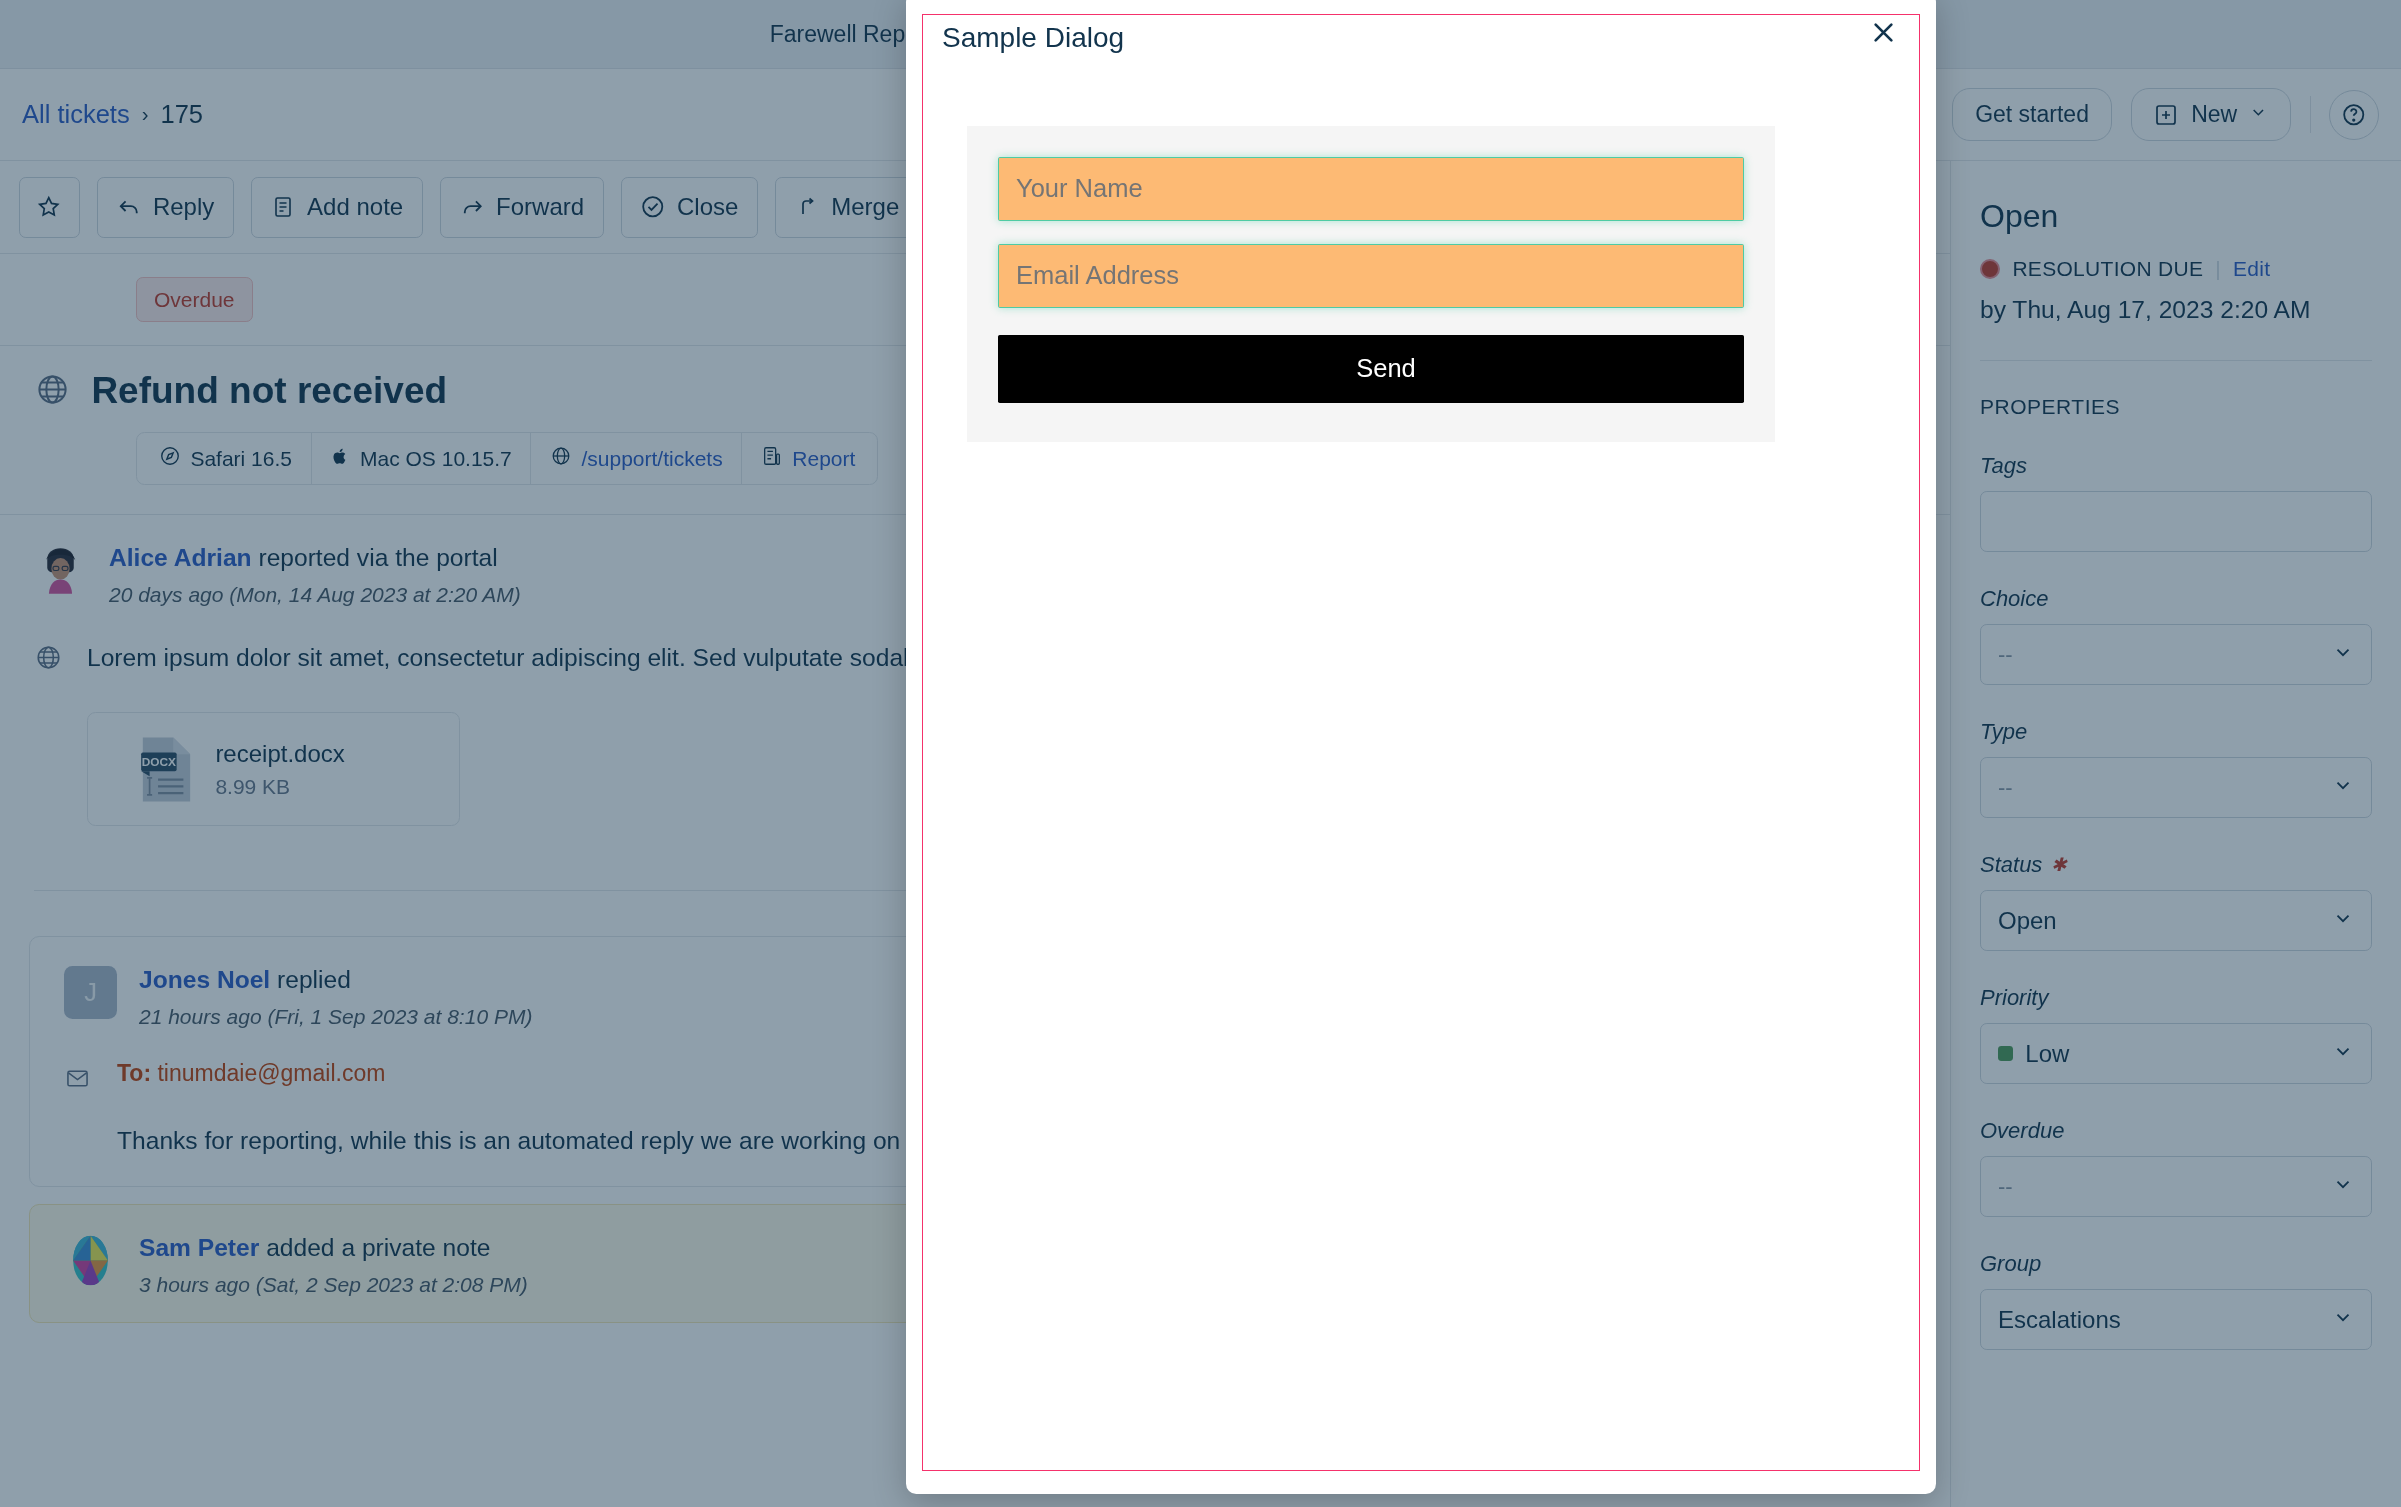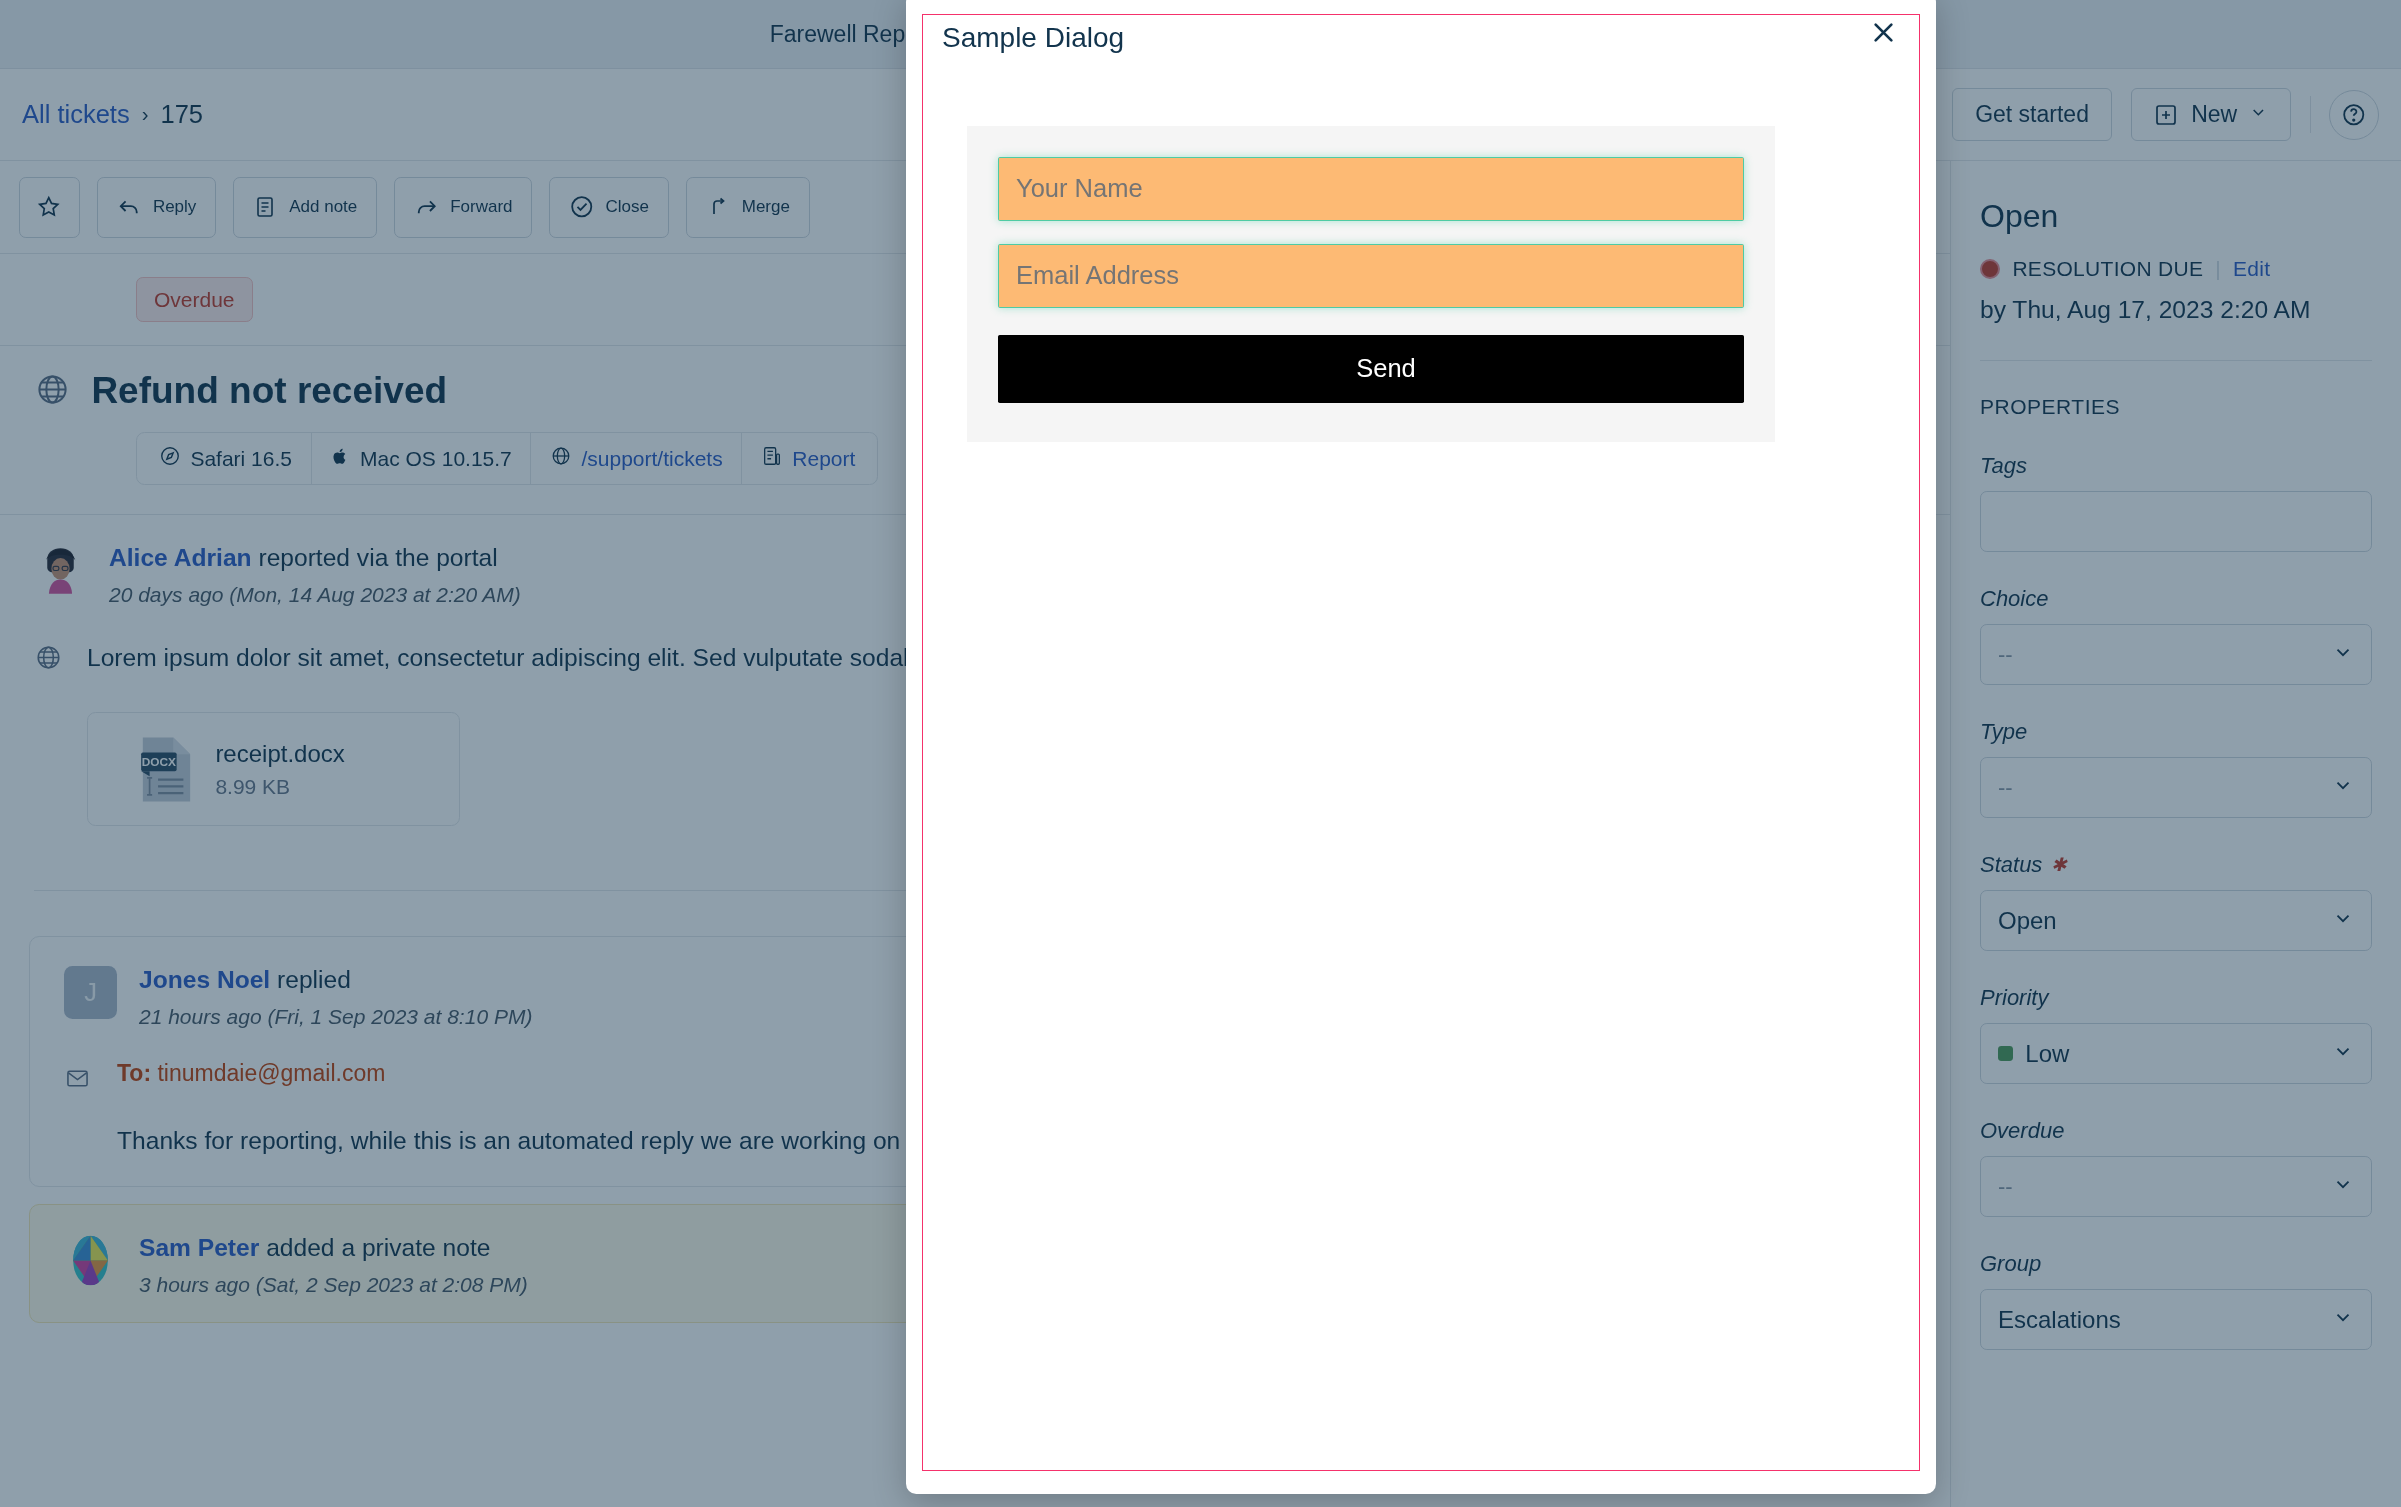--- a/index.html
+++ b/index.html
@@ -77,21 +77,21 @@
     color: #12344d;
   }
   .appbar-right {
     margin-left: auto;
     display: flex;
     align-items: center;
     gap: 18.7px;
   }
   .btn-outline {
     border: 0.8px solid #cfd7df;
-    border-radius: 6px;
+    border-radius: 18px;
     background: #fff;
     color: #12344d;
     font-size: 23px;
     padding: 12px 22px;
     display: flex;
     align-items: center;
     gap: 12px;
     cursor: pointer;
     white-space: nowrap;
     font-family: "Liberation Sans", sans-serif;
@@ -137,21 +137,21 @@
     padding: 0 18.7px;
     box-sizing: border-box;
     border-bottom: 0.8px solid #e3e7eb;
     background: #fff;
   }
   .tb-btn {
     border: 0.8px solid #cfd7df;
     border-radius: 6.8px;
     background: #fff;
     color: #12344d;
-    font-size: 17px;
+    font-size: 24px;
     height: 59px;
     padding: 0 18.7px;
     display: flex;
     align-items: center;
     gap: 11px;
     cursor: pointer;
     white-space: nowrap;
     font-family: "Liberation Sans", sans-serif;
   }
   .tb-btn.square {

